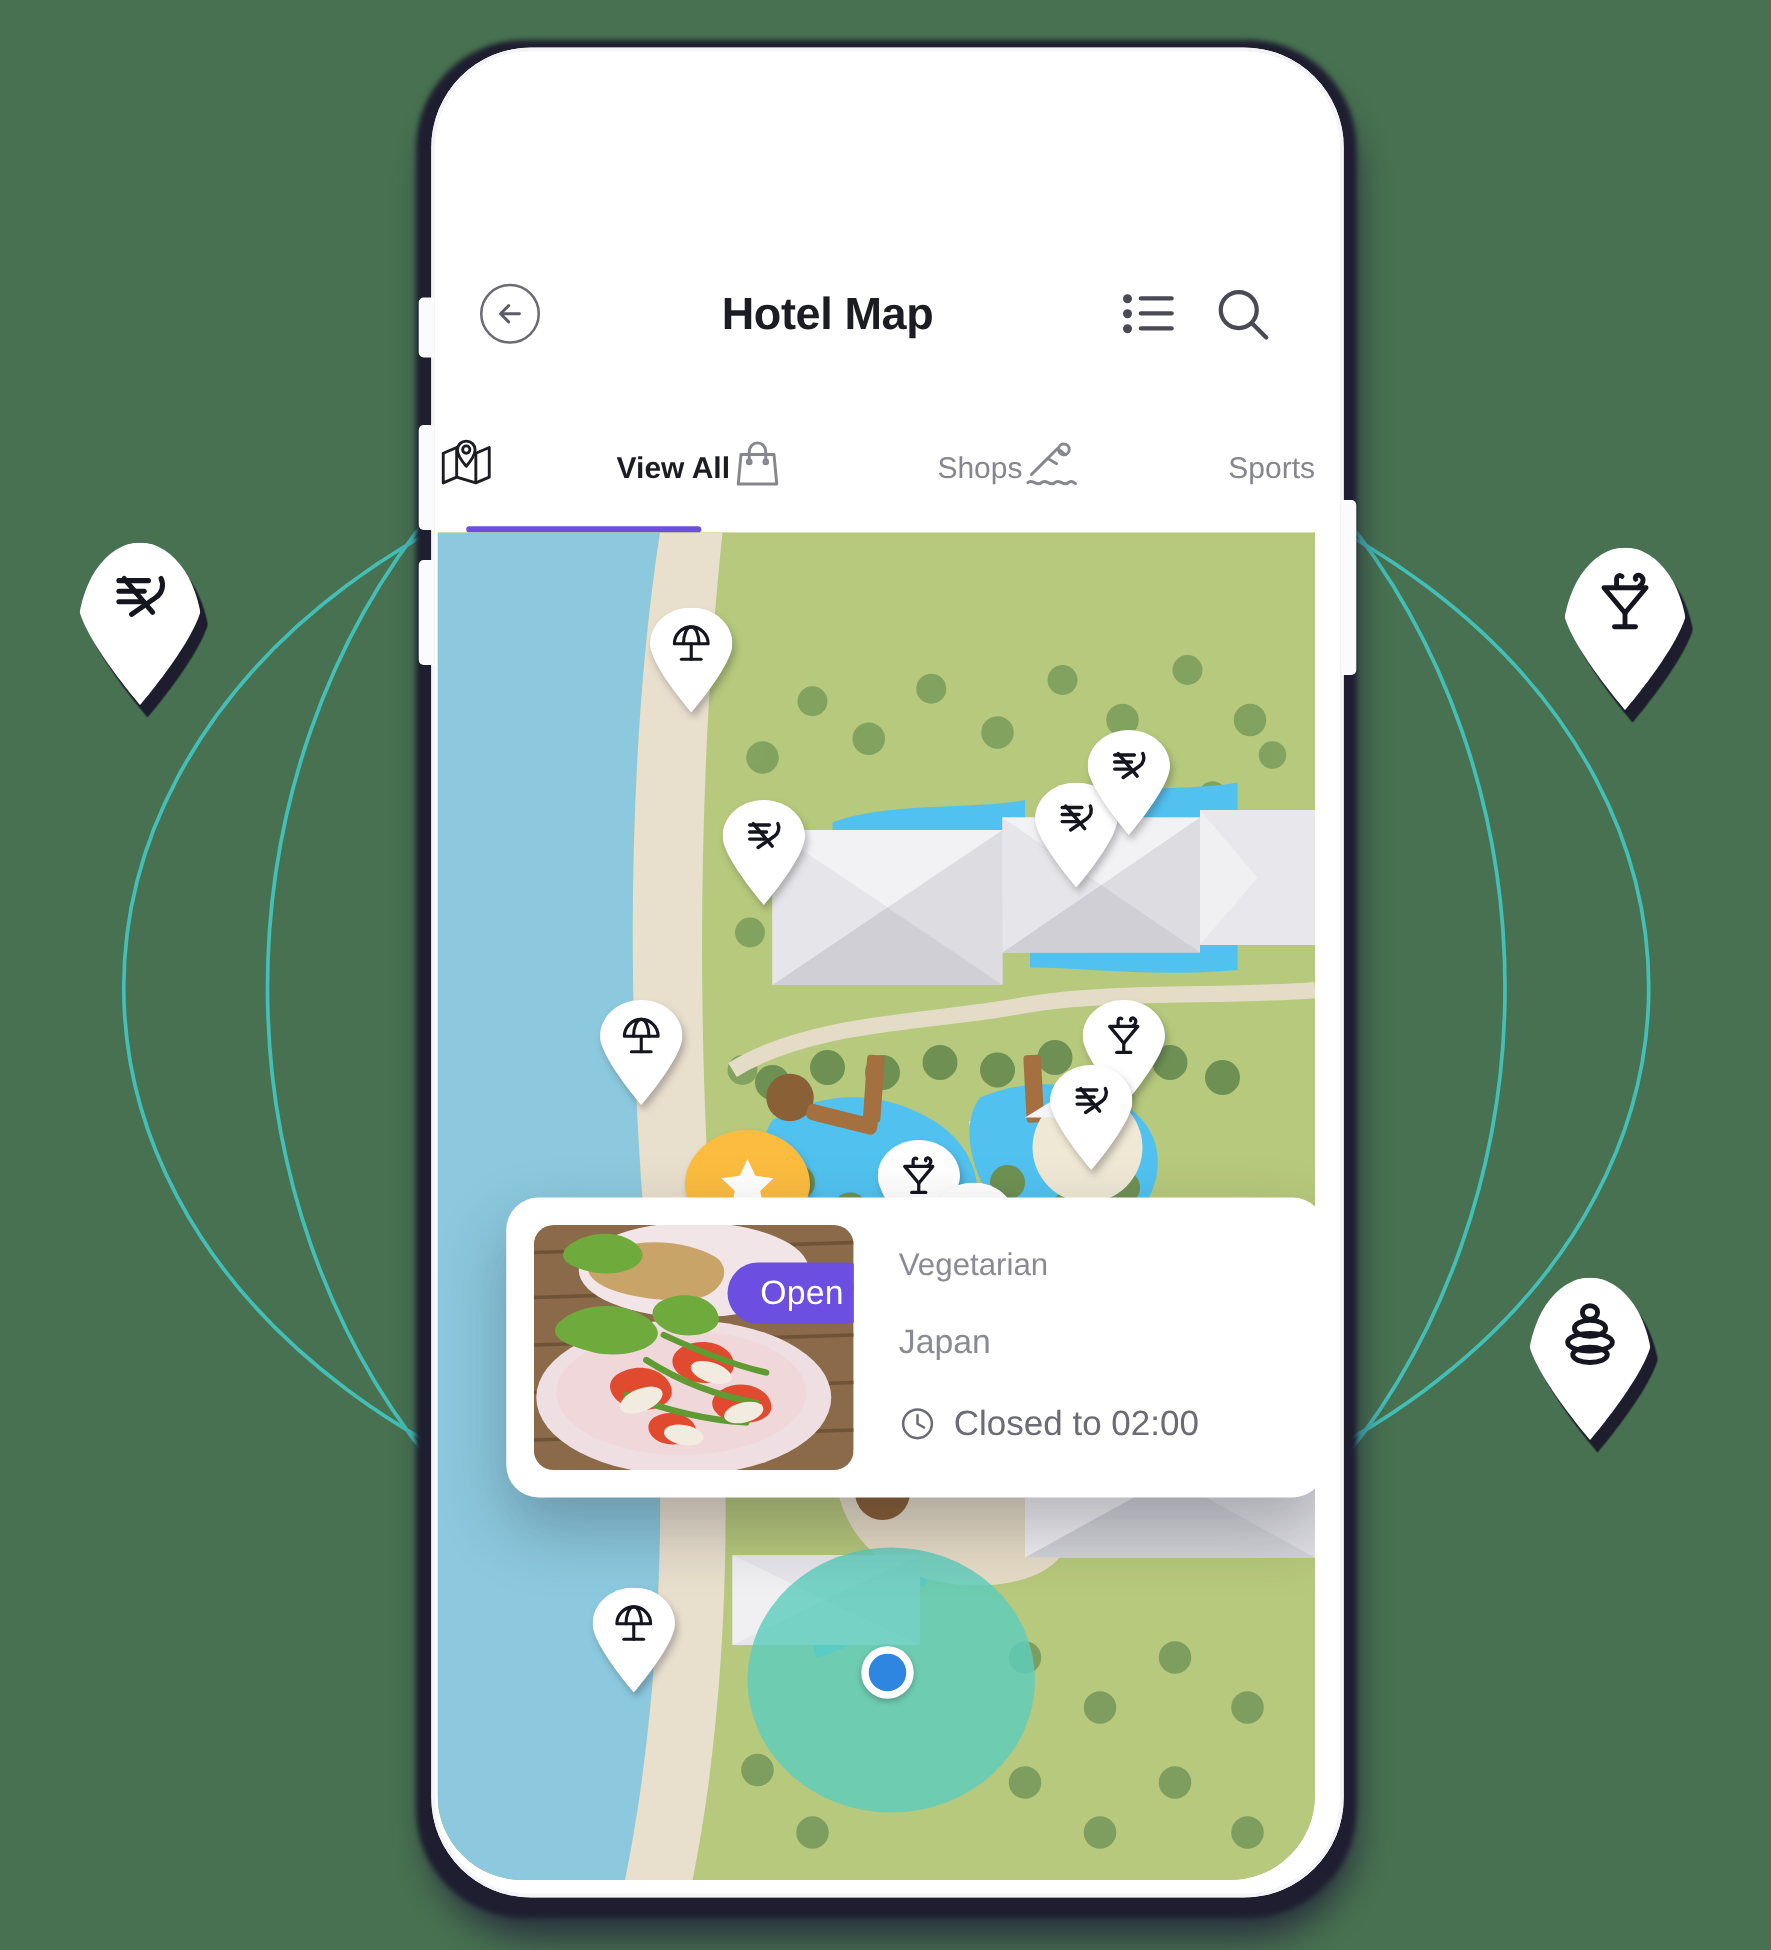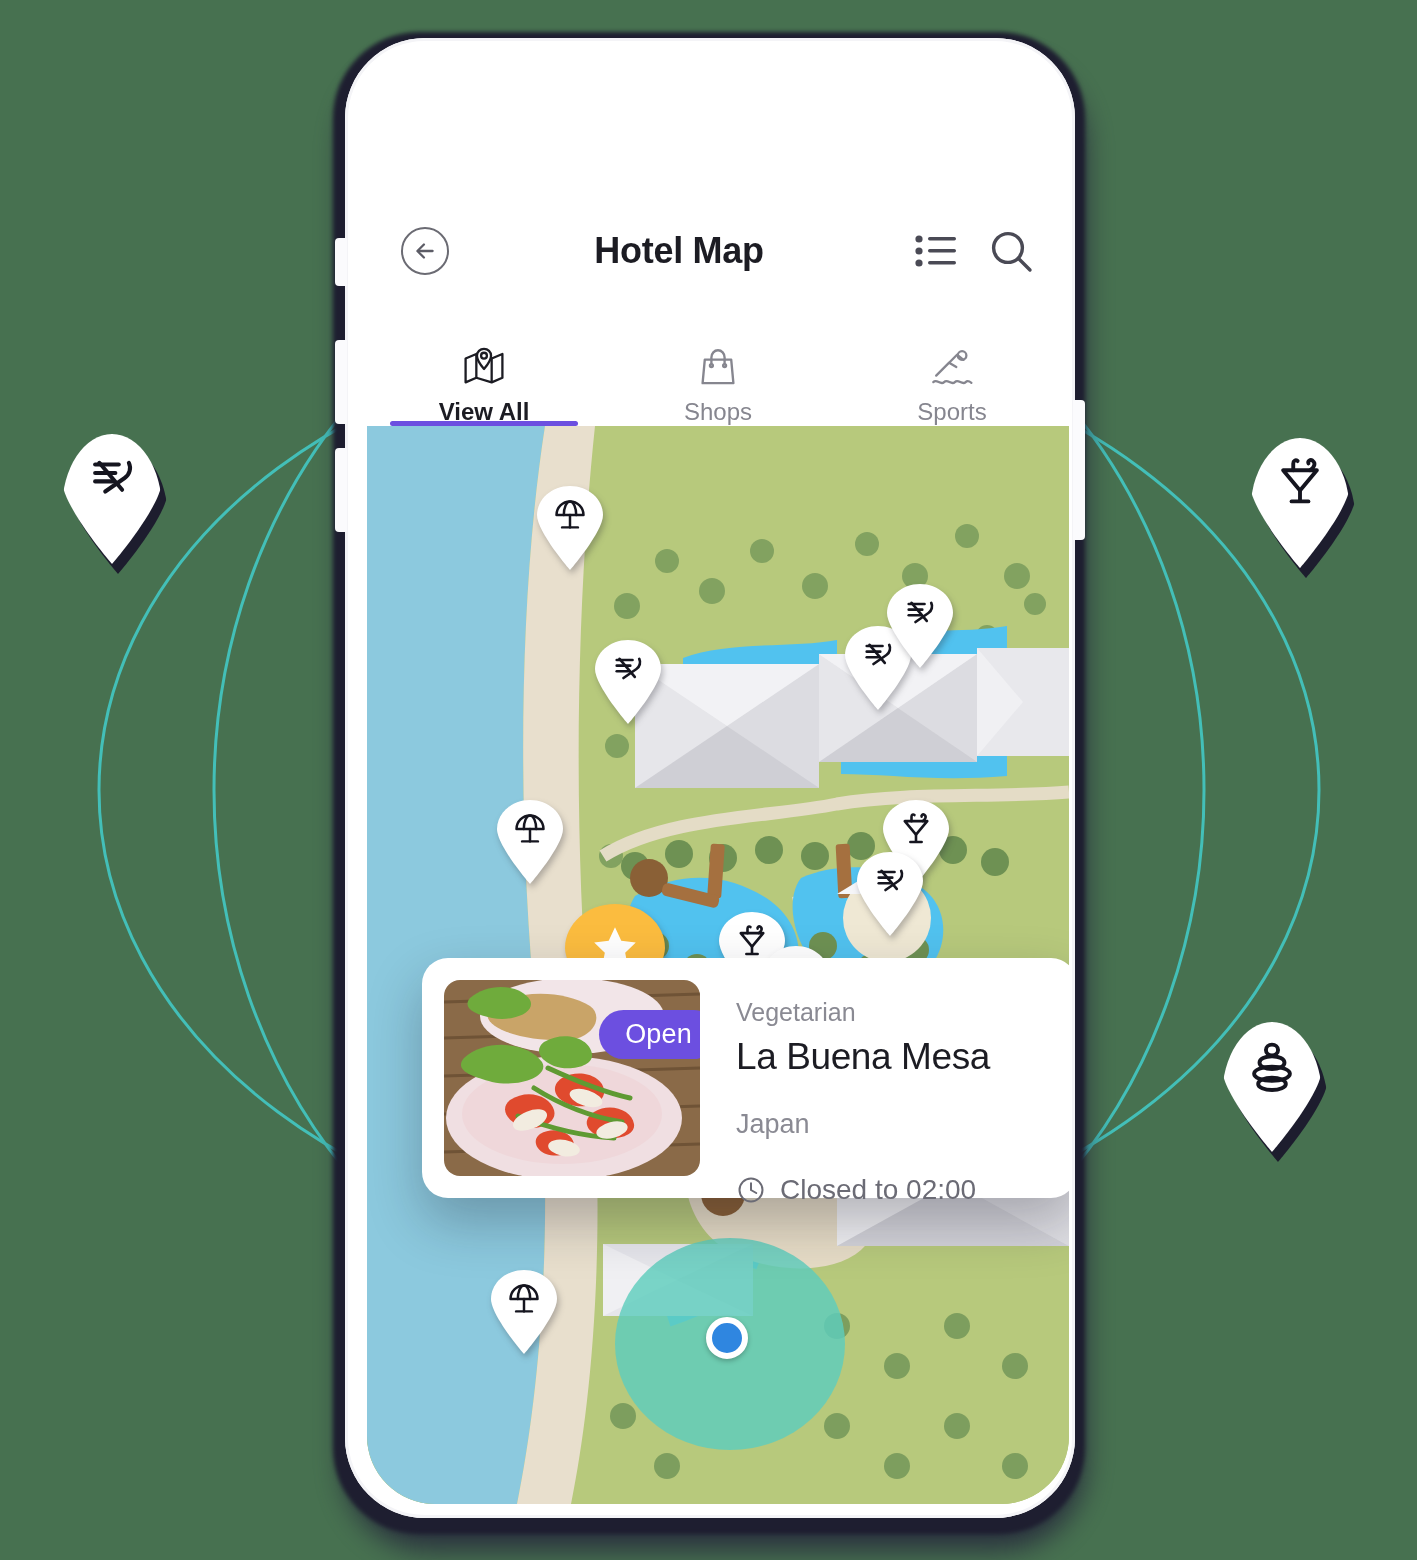--- a/index.html
+++ b/index.html
@@ -65,21 +65,21 @@
     z-index: 40;
   }
   .btn-left-1 { left: 335px; top: 238px;  width: 12px; height: 48px; border-radius: 4px 0 0 4px; }
   .btn-left-2 { left: 335px; top: 340px;  width: 12px; height: 84px; border-radius: 4px 0 0 4px; }
   .btn-left-3 { left: 335px; top: 448px;  width: 12px; height: 84px; border-radius: 4px 0 0 4px; }
   .btn-right-1{ left: 1073px; top: 400px; width: 12px; height: 140px; border-radius: 0 4px 4px 0; }
 
   
   .screen {
     position: absolute;
-    left: 367px; top: 52px;
+    left: 350px; top: 52px;
     width: 702px; height: 1452px;
     background: #fff;
     border-radius: 68px;
     overflow: hidden;
   }
 
   .appbar {
     position: absolute; left: 0; top: 140px;
     width: 702px; height: 118px;
     display: flex; align-items: center;
@@ -103,22 +103,22 @@
   .ico-btn { cursor: pointer; display: flex; align-items: center; justify-content: center; }
 
   
   .tabs {
     position: absolute; left: 0; top: 258px;
     width: 702px; height: 116px;
     display: flex;
   }
   .tab {
     flex: 1 1 0;
-    display: flex; flex-direction: column;
-    align-items: center; justify-content: flex-end;
+    display: flex; flex-direction: row;
+    align-items: center; justify-content: space-between;
     padding-top: 6px;
     cursor: pointer;
     position: relative;
   }
   .tab .tab-ico { height: 46px; display: flex; align-items: center; justify-content: center; }
   .tab .tab-lbl { margin-top: 8px; font-size: 24px; color: #86868f; }
   .tab.active .tab-lbl { color: #1c1c23; font-weight: 600; }
   .tab .underline {
     position: absolute; bottom: 0; left: 10%; width: 80%;
     height: 5px; border-radius: 3px; background: transparent;
@@ -604,21 +604,20 @@
           <ellipse cx="86" cy="140" rx="18" ry="9" transform="rotate(-22 86 140)"></ellipse>
           <ellipse cx="142" cy="118" rx="17" ry="8" transform="rotate(18 142 118)"></ellipse>
           <ellipse cx="168" cy="150" rx="16" ry="8" transform="rotate(-14 168 150)"></ellipse>
           <ellipse cx="120" cy="168" rx="16" ry="8" transform="rotate(10 120 168)"></ellipse>
         </g>
       </svg>
       <div class="badge">Open</div>
     </div>
     <div class="card-body">
       <div class="card-cat">Vegetarian</div>
-      <div class="card-title">La Buena Mesa</div>
       <div class="card-sub">Japan</div>
       <div class="card-hours">
         <svg width="30" height="30" viewBox="0 0 24 24" fill="none" stroke="#6b6b75" stroke-width="1.6" stroke-linecap="round">
           <circle cx="12" cy="12" r="9.2"></circle>
             <polyline points="12,6.6 12,12 16.2,14.4"></polyline>
         </svg>
         <span>Closed to 02:00</span>
       </div>
     </div>
   </div>

